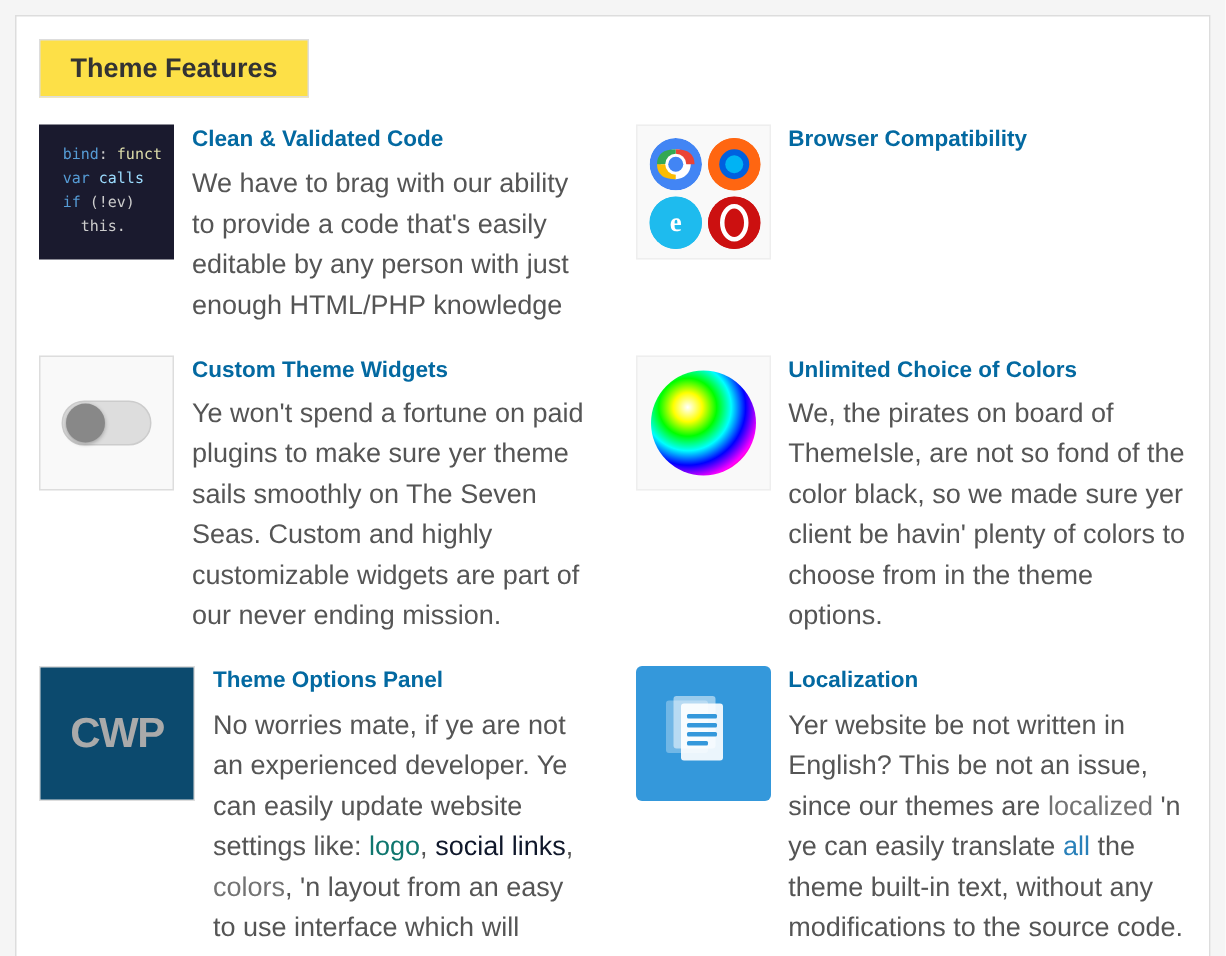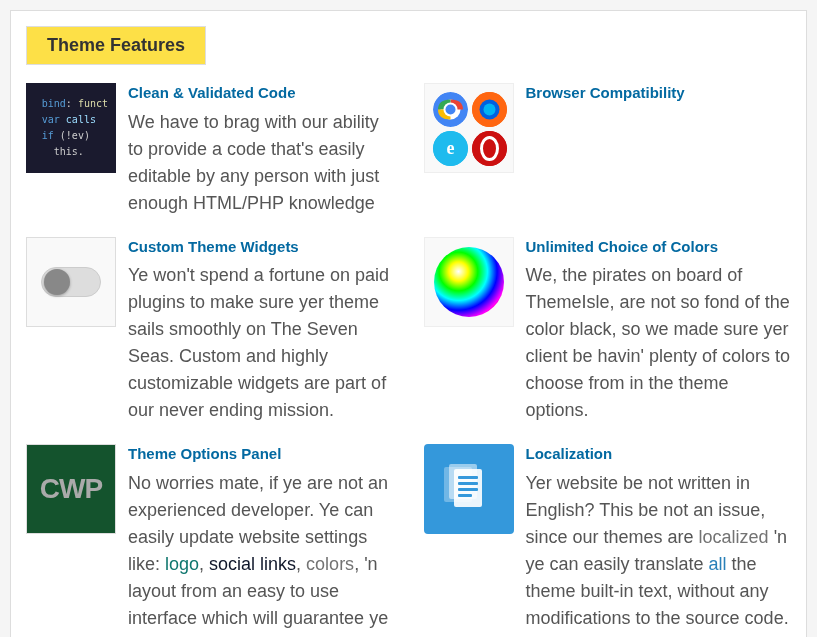--- a/index.html
+++ b/index.html
@@ -135,26 +135,26 @@
       background: #888;
       border-radius: 50%;
       position: absolute;
       top: 1px;
       left: 2px;
       box-shadow: 0 1px 3px rgba(0,0,0,0.3);
     }
 
     
     .icon-cwp {
-      width: 90px;
-      height: 90px;
-      display: flex;
-      align-items: center;
-      justify-content: center;
-      background: #14532d;
+      width: 104px;
+      height: 90px;
+      display: flex;
+      align-items: center;
+      justify-content: center;
+      background: #0c4a6e;
       border: 1px solid #ddd;
     }
     .cwp-text {
       font-size: 28px;
       font-weight: bold;
       color: #aaa;
       letter-spacing: -1px;
     }
 
     

